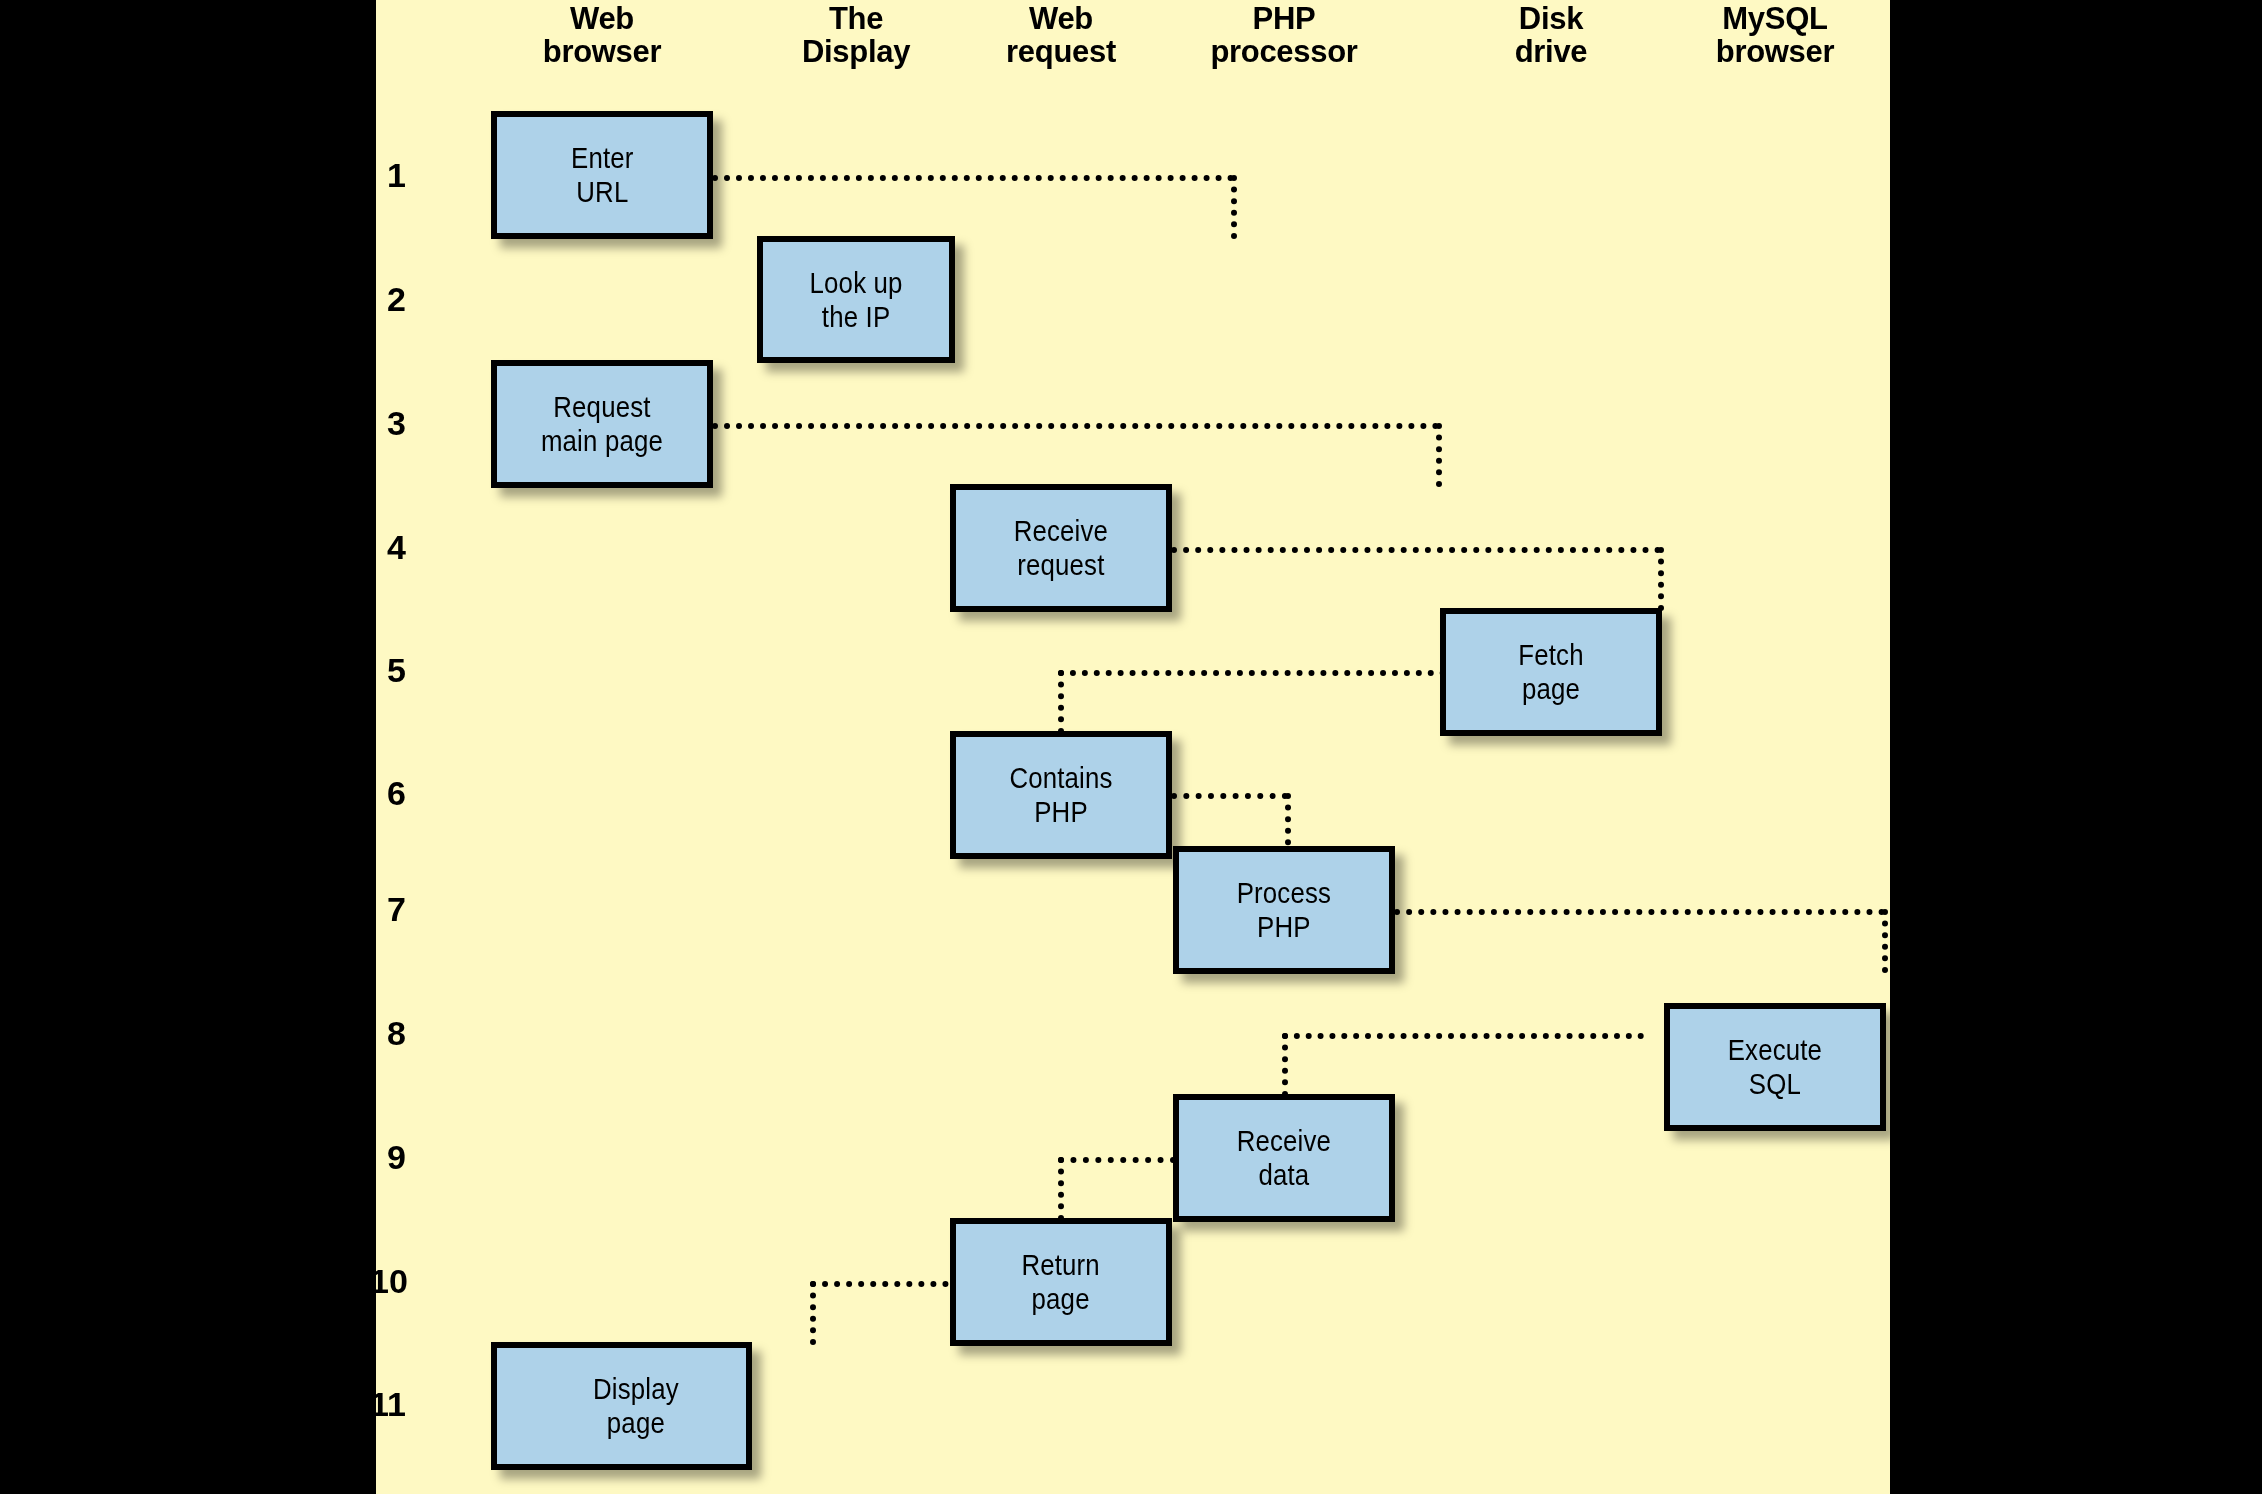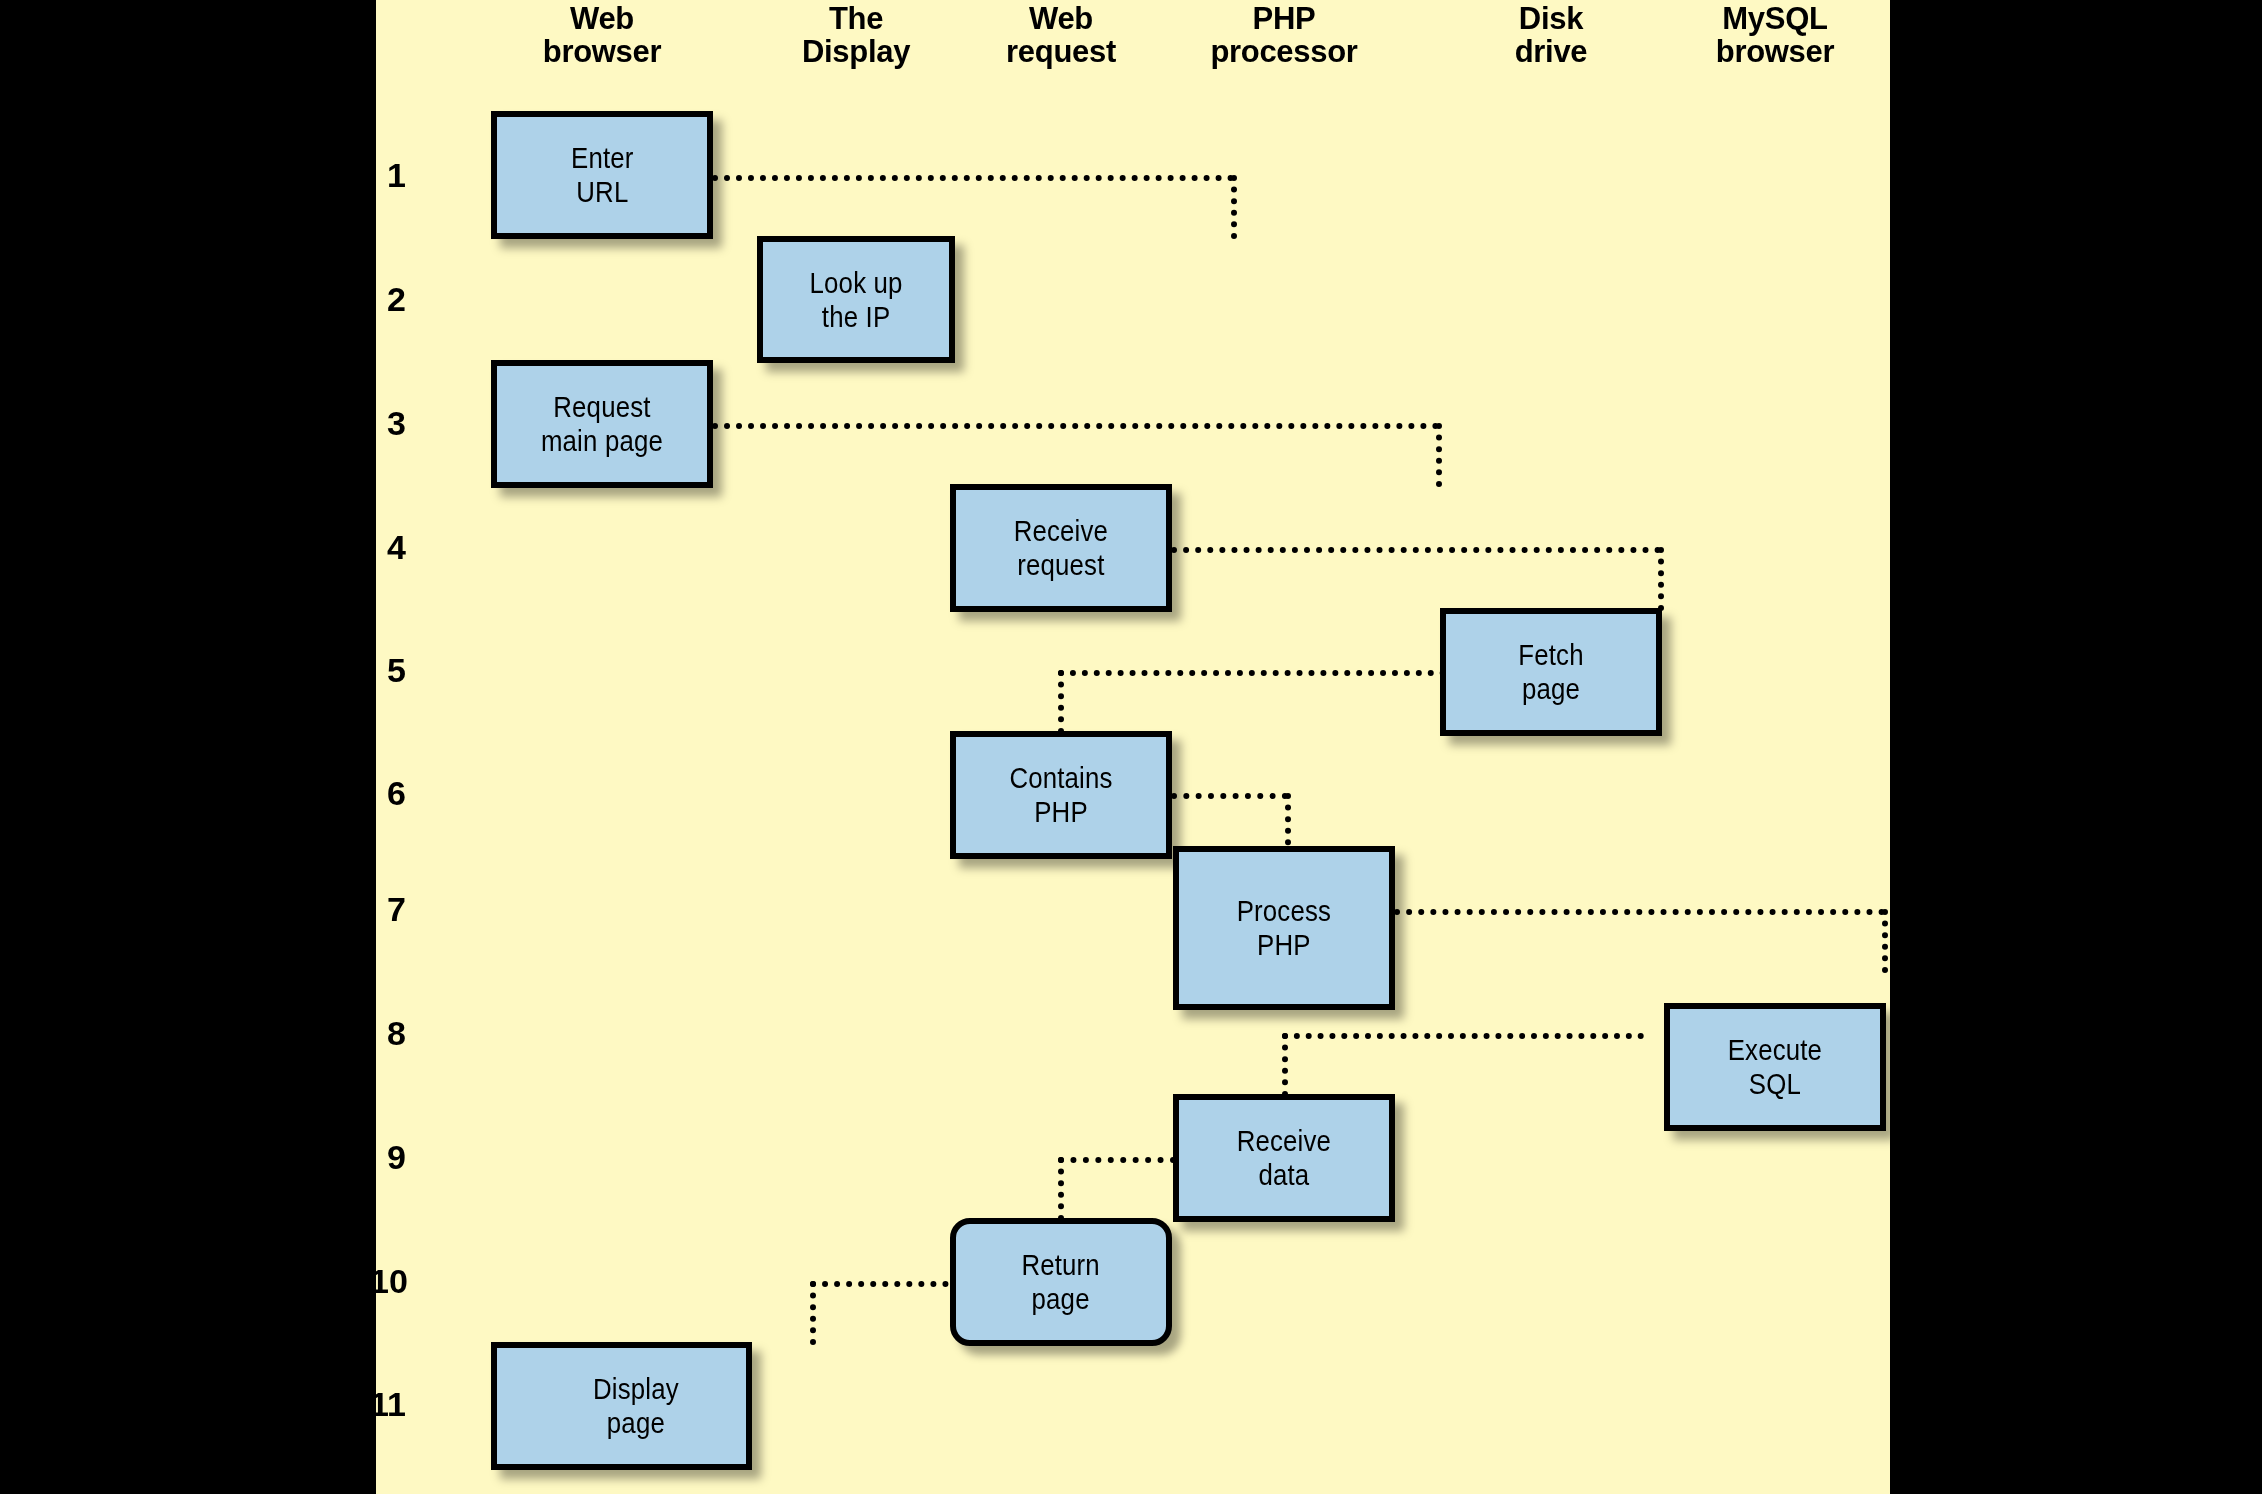--- a/index.html
+++ b/index.html
@@ -142,42 +142,42 @@
       </div>
     </div>
 
     <div class="pbox" style="left:574px;top:731px;width:222px;height:128px;">
       <div class="plabel">
         <span>Contains</span><br>
         <span>PHP</span>
       </div>
     </div>
 
-    <div class="pbox" style="left:797px;top:846px;width:222px;height:164px;">
+    <div class="pbox" style="left:797px;top:846px;width:222px;height:128px;">
       <div class="plabel">
         <span>Process</span><br>
         <span>PHP</span>
       </div>
     </div>
 
     <div class="pbox" style="left:1288px;top:970px;width:222px;height:128px;margin-top:33px;">
       <div class="plabel">
         <span>Execute</span><br>
         <span>SQL</span>
       </div>
     </div>
 
     <div class="pbox" style="left:797px;top:1094px;width:222px;height:128px;">
       <div class="plabel">
         <span>Receive</span><br>
         <span>data</span>
       </div>
     </div>
 
-    <div class="pbox" style="left:574px;top:1218px;width:222px;height:128px;border-radius:20px;">
+    <div class="pbox" style="left:574px;top:1218px;width:222px;height:128px;">
       <div class="plabel">
         <span>Return</span><br>
         <span>page</span>
       </div>
     </div>
 
     <div class="pbox" style="left:115px;top:1342px;width:261px;height:128px;padding-left:28px;">
       <div class="plabel">
         <span>Display</span><br>
         <span>page</span>

